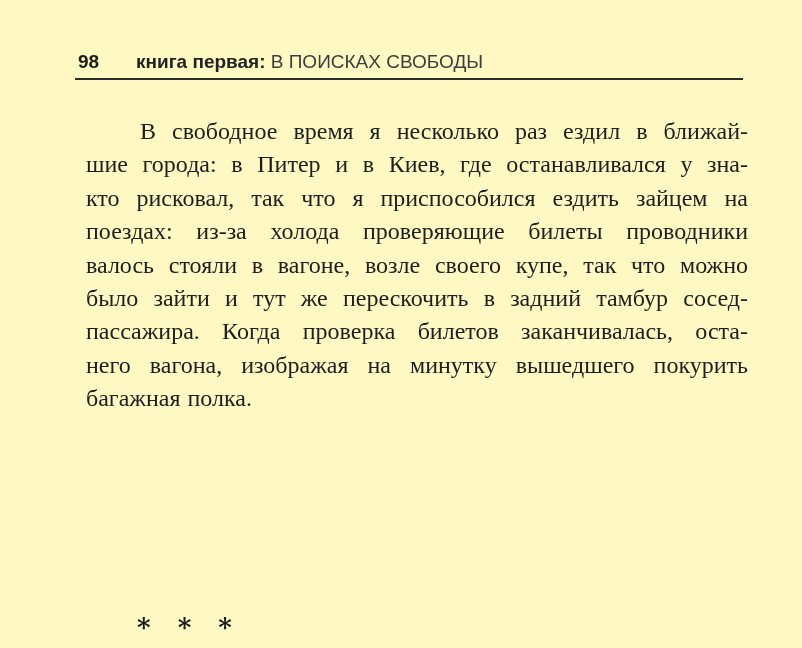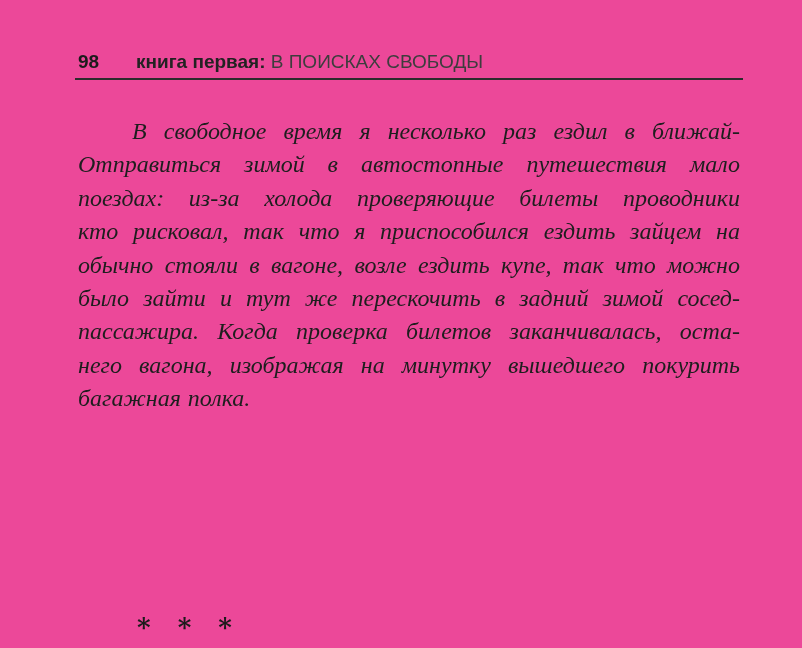--- a/index.html
+++ b/index.html
@@ -4,21 +4,21 @@
 <style>
   html, body {
     margin: 0;
     padding: 0;
     background: #ffffff;
   }
   .page {
     position: relative;
     width: 802px;
     height: 648px;
-    background: #ec4899;
+    background: #fef9c3;
     overflow: hidden;
     font-family: "Liberation Serif", serif;
     color: #1e1e1e;
   }
   .page-header {
     position: absolute;
     top: 51px;
     left: 78px;
     width: 662px;
     font-family: "Liberation Sans", sans-serif;
@@ -44,23 +44,22 @@
     position: absolute;
     top: 78px;
     left: 75px;
     width: 668px;
     height: 2px;
     background: #2c2c2c;
   }
   .body-text {
     position: absolute;
     top: 115px;
-    left: 78px;
+    left: 86px;
     width: 662px;
-    font-style: italic;
   }
   .line {
     font-size: 24px;
     line-height: 33.4px;
     height: 33.4px;
     text-align: justify;
     text-align-last: justify;
     word-spacing: 1px;
     color: #1e1e1e;
     white-space: normal;
@@ -91,25 +90,25 @@
 
   <div class="page-header">
     <span class="page-number">98</span><span class="running-title"><span class="running-title-bold">книга первая:</span>
     <span class="running-title-caps">В ПОИСКАХ СВОБОДЫ</span></span>
   </div>
 
   <div class="header-rule"></div>
 
   <div class="body-text">
       <div class="line first">В свободное время я несколько раз ездил в ближай-</div>
-      <div class="line">Отправиться зимой в автостопные путешествия мало</div>
+      <div class="line">шие города: в Питер и в Киев, где останавливался у зна-</div>
+      <div class="line">кто рисковал, так что я приспособился ездить зайцем на</div>
       <div class="line">поездах: из-за холода проверяющие билеты проводники</div>
-      <div class="line">кто рисковал, так что я приспособился ездить зайцем на</div>
-      <div class="line">обычно стояли в вагоне, возле ездить купе, так что можно</div>
-      <div class="line">было зайти и тут же перескочить в задний зимой сосед-</div>
+      <div class="line">валось стояли в вагоне, возле своего купе, так что можно</div>
+      <div class="line">было зайти и тут же перескочить в задний тамбур сосед-</div>
       <div class="line">пассажира. Когда проверка билетов заканчивалась, оста-</div>
       <div class="line">него вагона, изображая на минутку вышедшего покурить</div>
       <div class="line last">багажная полка.</div>
     </div>
 
   <div class="section-separator">* * *</div>
 
 </div>
 
 </body></html>

